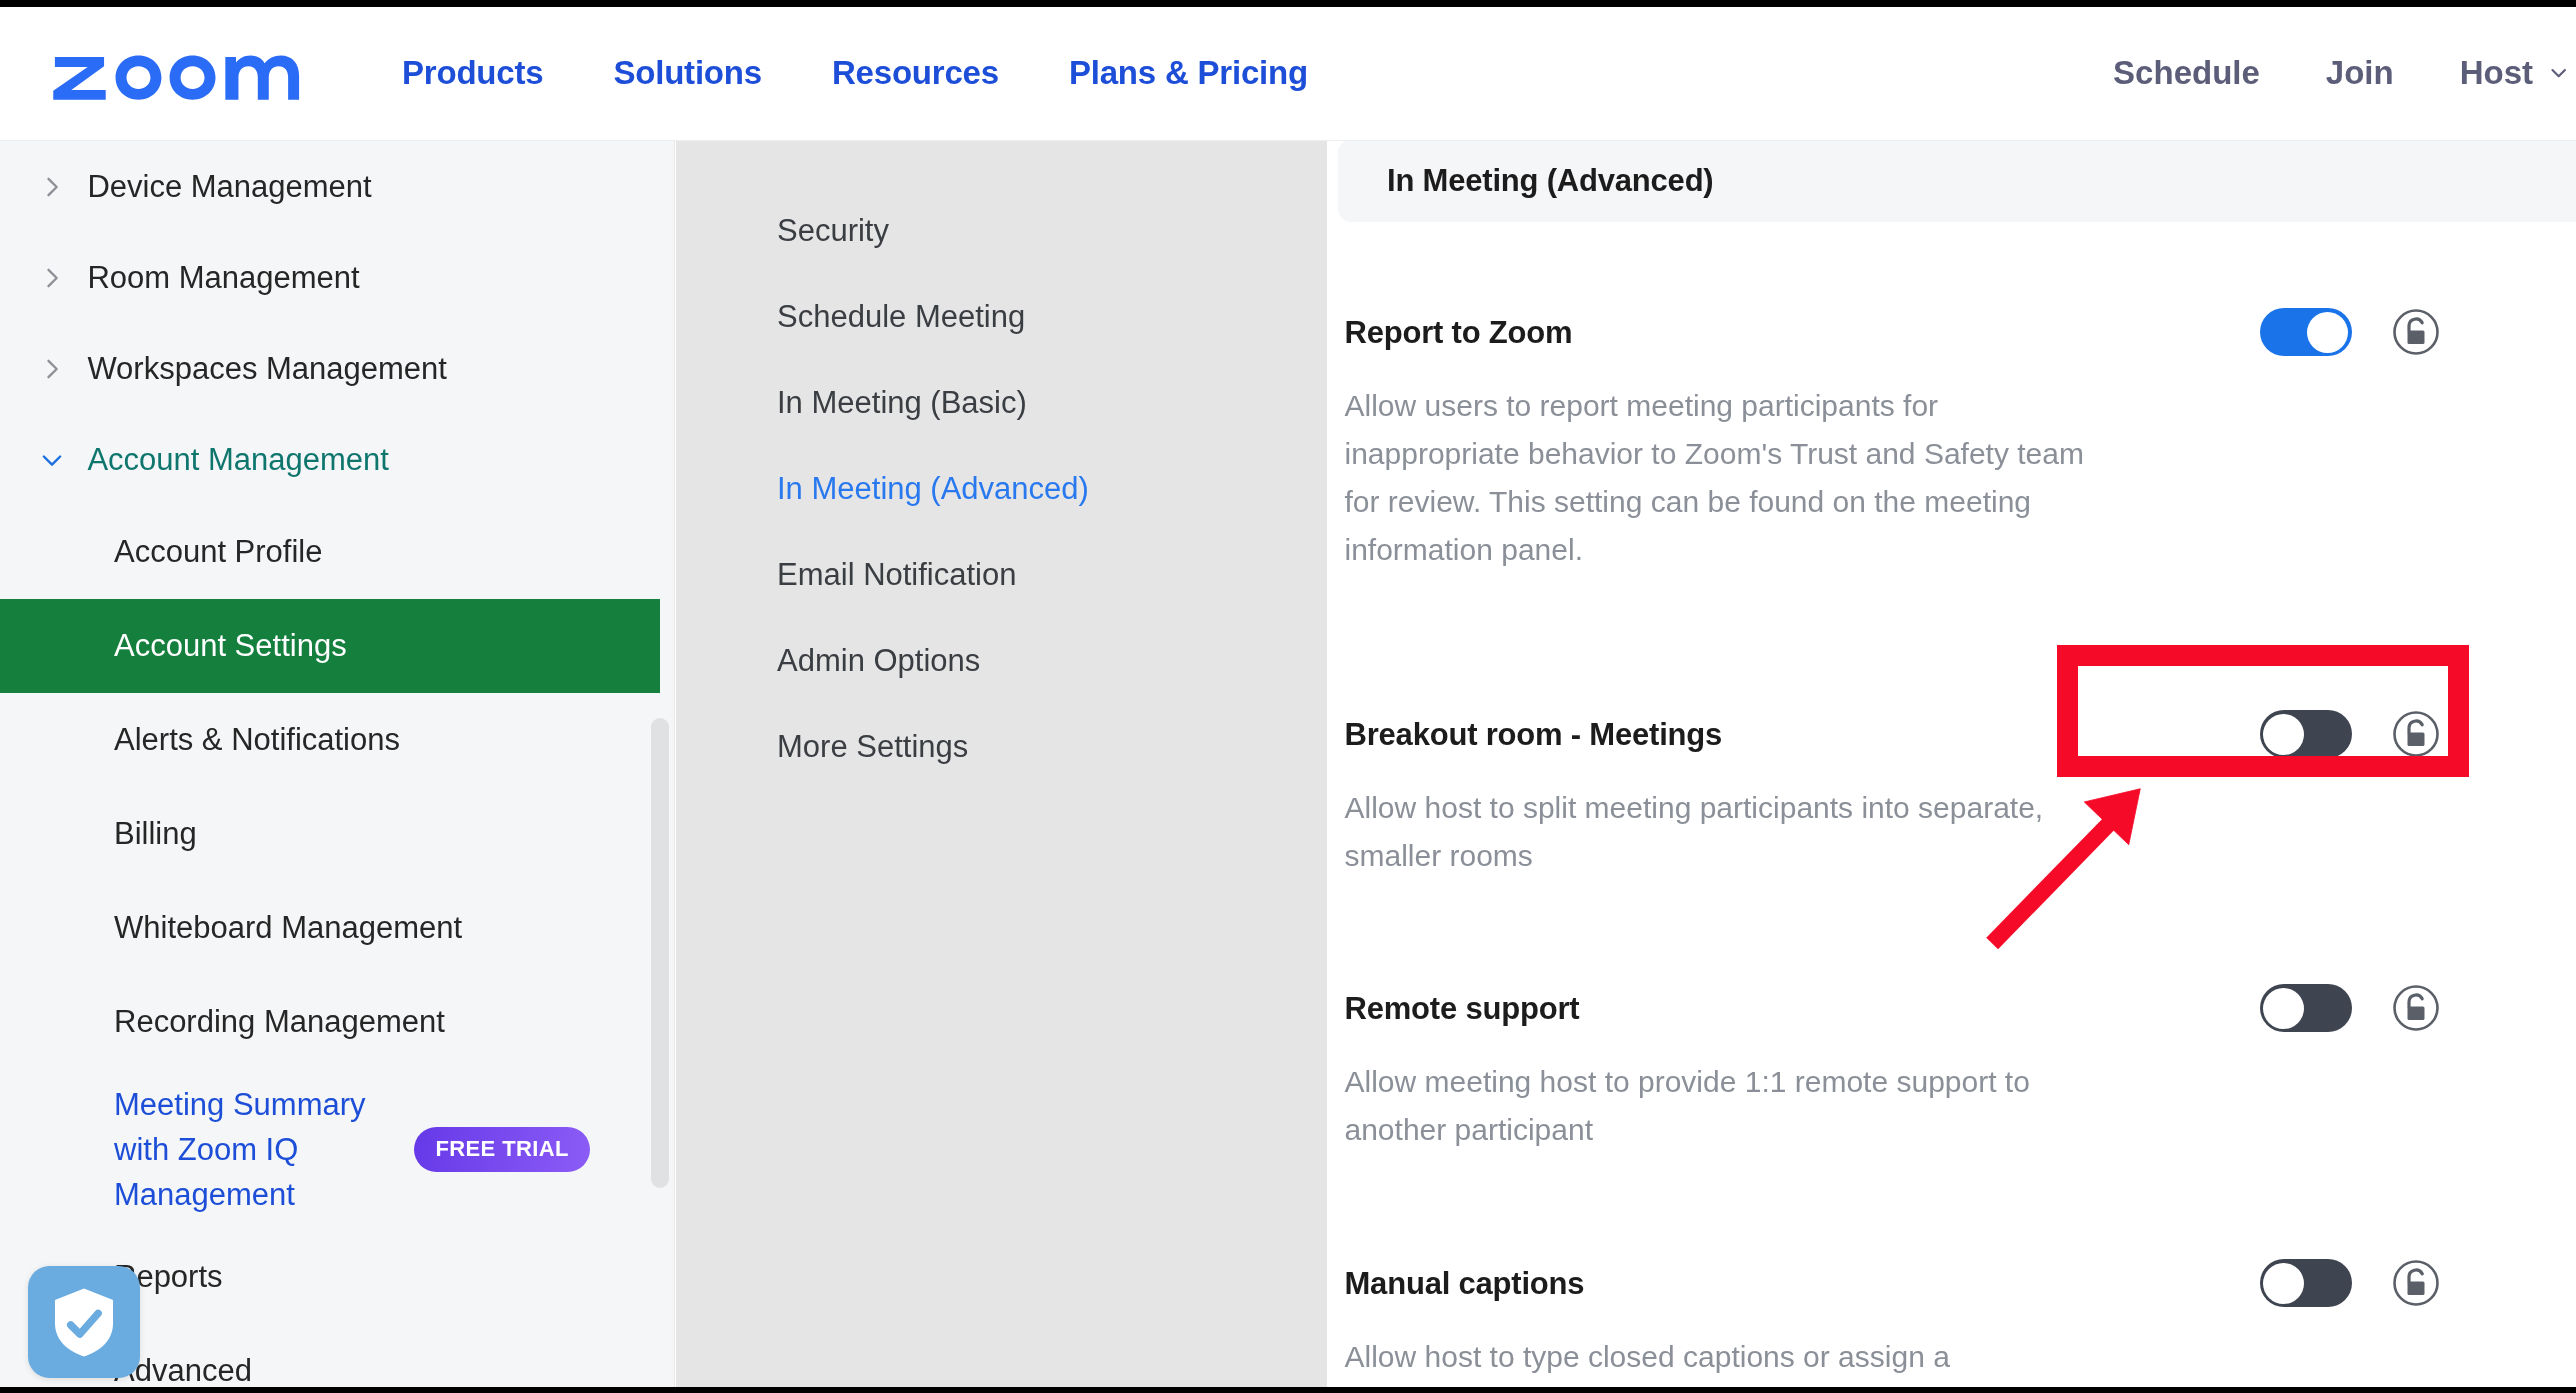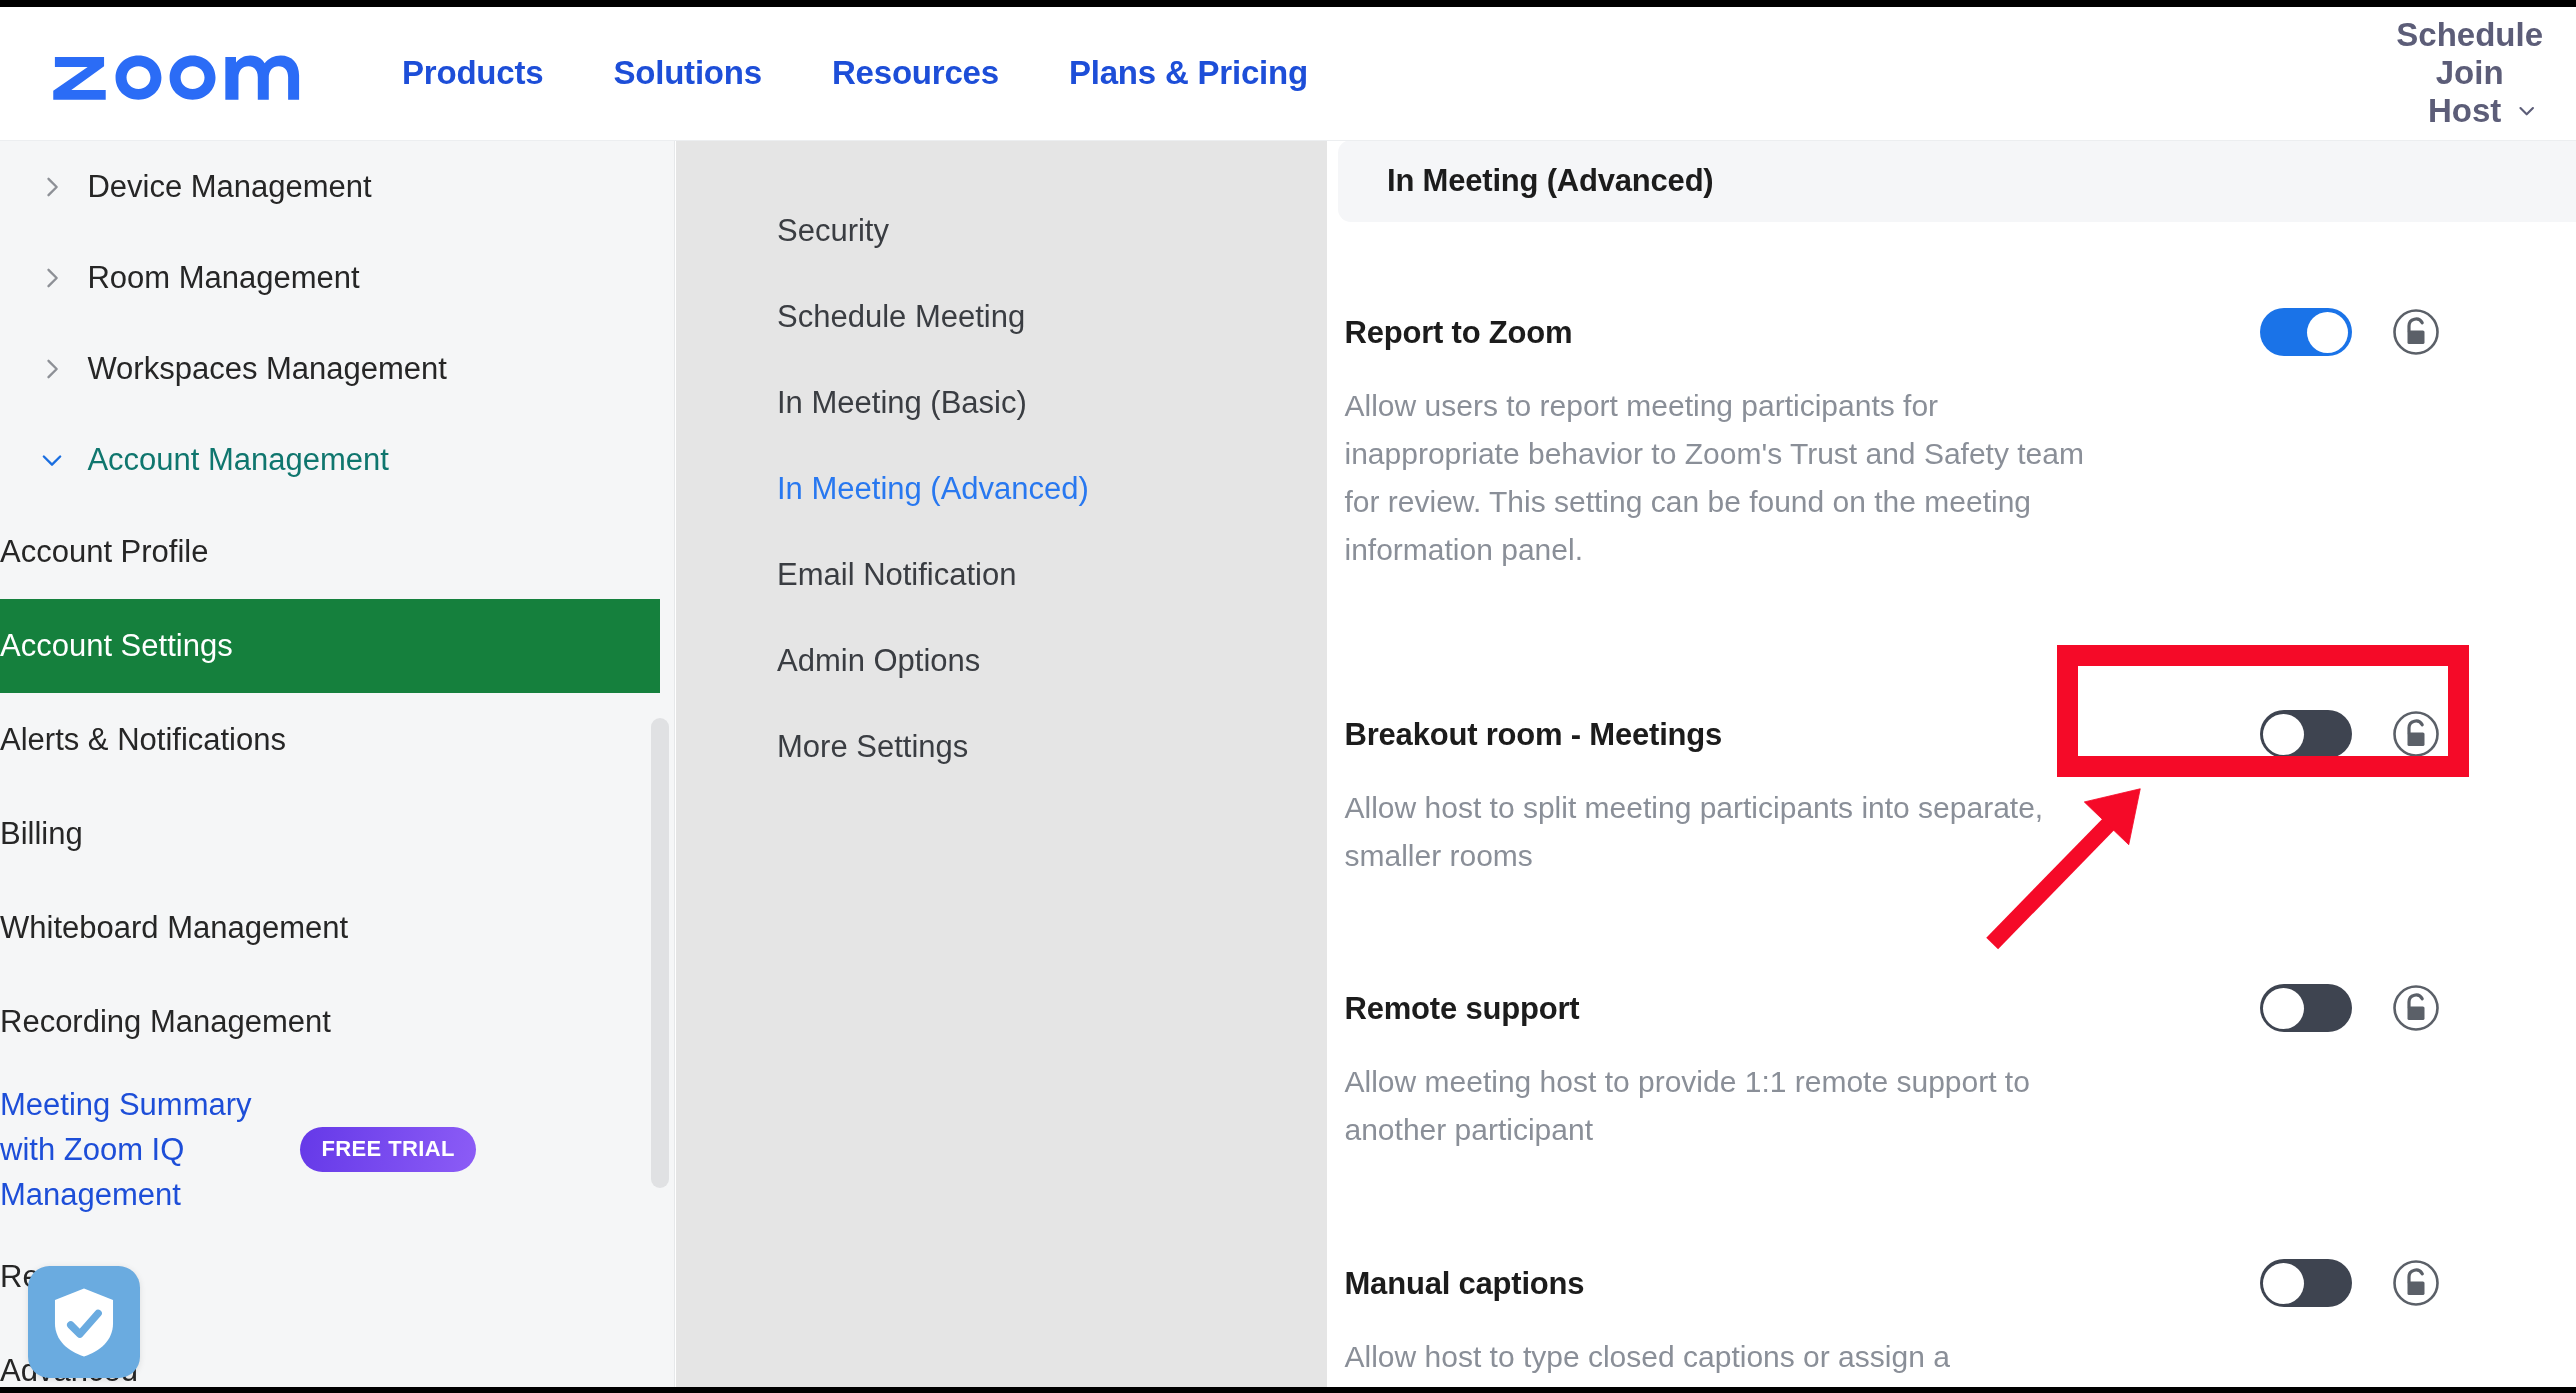--- a/index.html
+++ b/index.html
@@ -67,21 +67,20 @@
     letter-spacing: -0.2px;
     white-space: nowrap;
     cursor: pointer;
   }
 
   .nav-right {
     position: absolute;
     right: 0px;
     display: flex;
     align-items: center;
-    flex-direction: column;
   }
   .nav-right .nav-item {
     font-size: 33px;
     font-weight: bold;
     color: #5c5d78;
     padding: 0 33px;
     white-space: nowrap;
     cursor: pointer;
   }
   .nav-right .host-wrap {
@@ -131,20 +130,21 @@
     height: 28px;
     margin-right: 21.4px;
     flex: 0 0 28px;
     display: block;
   }
 
   .sb-sub {
     display: flex;
     align-items: center;
     height: 94px;
+    padding-left: 114px;
     cursor: pointer;
   }
   .sb-sub .sb-label {
     font-size: 31px;
     color: #262626;
     white-space: nowrap;
   }
   .sb-sub.selected {
     background: #15803d;
     width: 660px;

